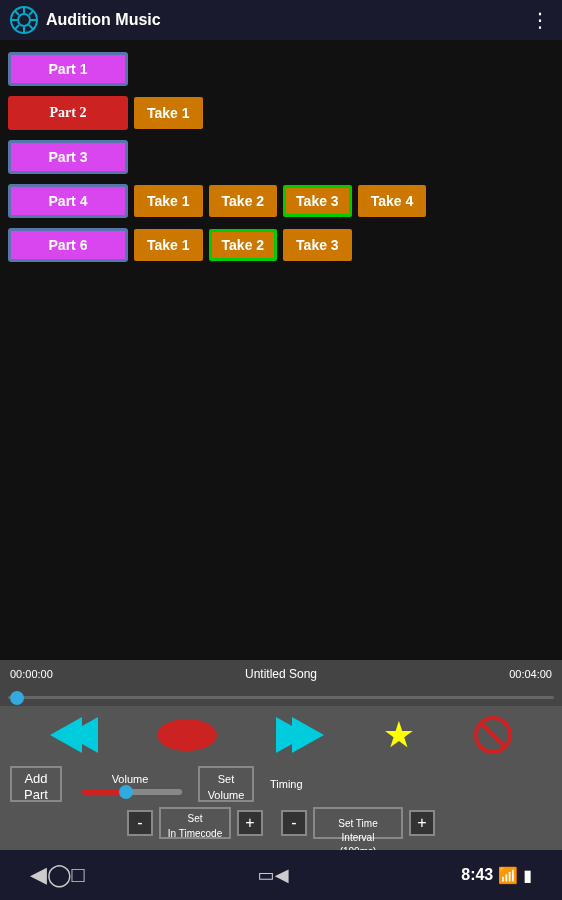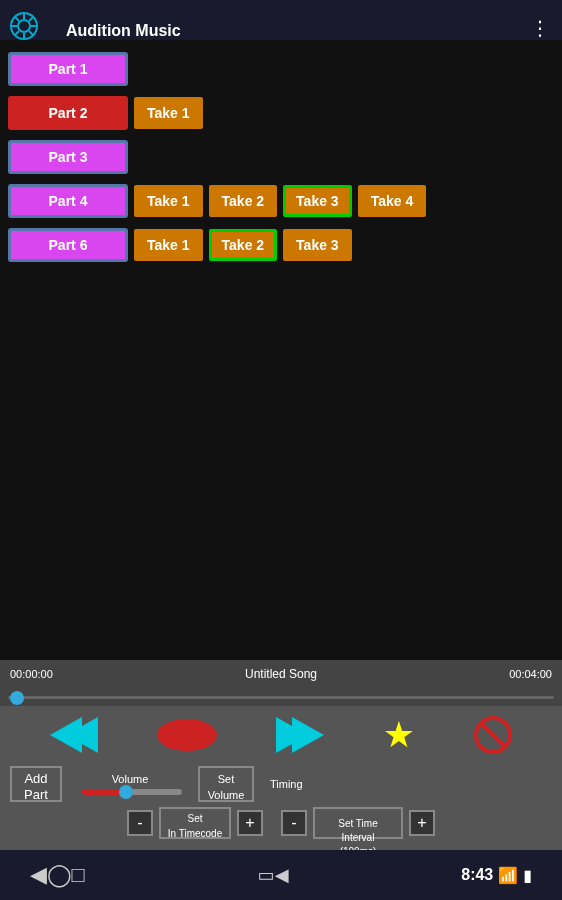--- a/index.html
+++ b/index.html
@@ -11,24 +11,23 @@
       overflow: hidden;
       position: relative;
     }
 
     
     #topbar {
       width: 100%;
       height: 40px;
       background: #1a1a2e;
       display: flex;
-      align-items: flex-end;
+      align-items: center;
       padding: 0 10px;
       position: relative;
-      gap: 20px;
     }
     #topbar .app-icon {
       width: 28px;
       height: 28px;
       margin-right: 8px;
     }
     #topbar .app-title {
       color: #fff;
       font-size: 16px;
       font-weight: bold;
@@ -70,20 +69,21 @@
       text-align: center;
       line-height: 28px;
       border-radius: 3px;
       cursor: pointer;
       flex-shrink: 0;
     }
 
     .part-btn.selected {
       background: #cc2222;
       border-color: #cc2222;
+      font-family: Liberation Serif, serif;
     }
 
     .take-btn {
       height: 32px;
       min-width: 62px;
       padding: 0 10px;
       border: 3px solid #cc7700;
       background: #cc7700;
       color: #fff;
       font-size: 14px;

